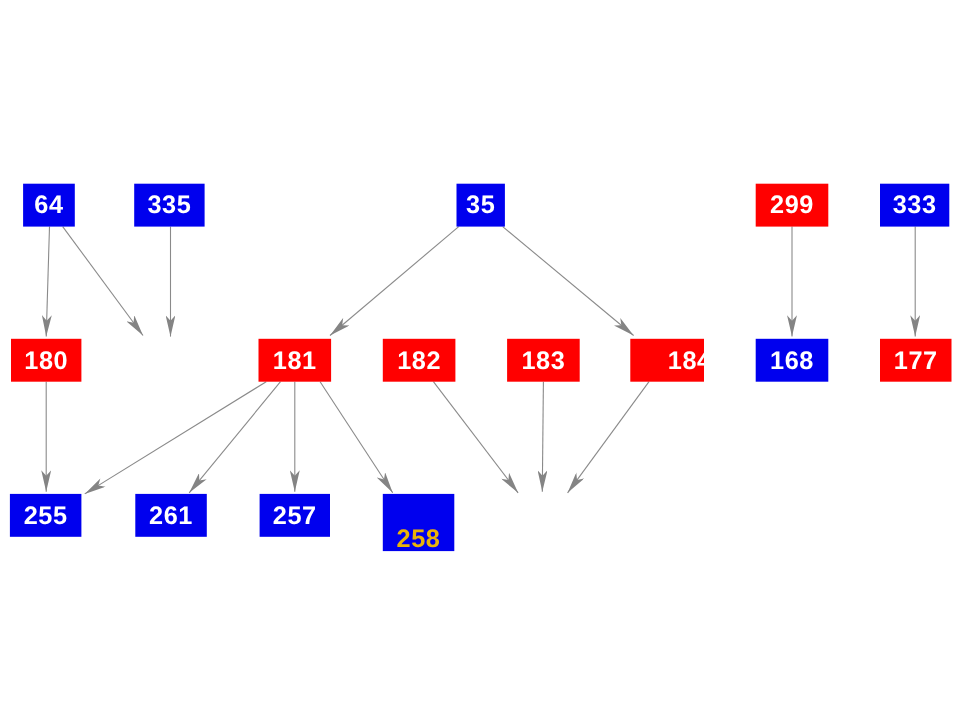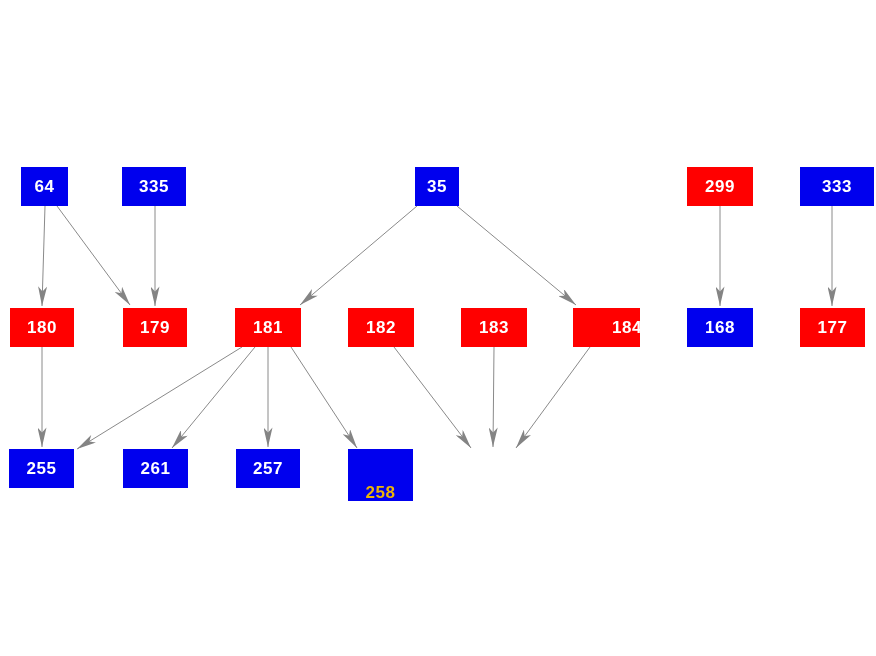--- a/index.html
+++ b/index.html
@@ -22,21 +22,21 @@
     width: 876px;
     height: 656px;
     pointer-events: none;
   }
   .graph-node {
     position: absolute;
     display: flex;
     align-items: center;
     justify-content: center;
     color: #ffffff;
-    font-size: 17px;
+    font-size: 23px;
     font-weight: bold;
     box-sizing: border-box;
     letter-spacing: 0.5px;
   }
   .graph-node span {
     display: block;
     line-height: 1;
   }
 </style>
 </head>
@@ -70,28 +70,25 @@
     </div>
     <div class="graph-node" style="left: 122px; top: 167px; width: 64px; height: 39px; background: rgb(0, 0, 238); color: rgb(255, 255, 255);">
       <span>335</span>
     </div>
     <div class="graph-node" style="left: 415px; top: 167px; width: 44px; height: 39px; background: rgb(0, 0, 238); color: rgb(255, 255, 255);">
       <span>35</span>
     </div>
     <div class="graph-node" style="left: 687px; top: 167px; width: 66px; height: 39px; background: rgb(255, 0, 0); color: rgb(255, 255, 255);">
       <span>299</span>
     </div>
-    <div class="graph-node" style="left: 800px; top: 167px; width: 74px; height: 39px; background: rgb(0, 0, 238); color: rgb(255, 255, 255);">
+    <div class="graph-node" style="left: 800px; top: 167px; width: 63px; height: 39px; background: rgb(0, 0, 238); color: rgb(255, 255, 255);">
       <span>333</span>
     </div>
     <div class="graph-node" style="left: 10px; top: 308px; width: 64px; height: 39px; background: rgb(255, 0, 0); color: rgb(255, 255, 255);">
       <span>180</span>
-    </div>
-    <div class="graph-node" style="left: 123px; top: 308px; width: 64px; height: 39px; background: rgb(255, 0, 0); color: rgb(255, 255, 255);">
-      <span>179</span>
     </div>
     <div class="graph-node" style="left: 235px; top: 308px; width: 66px; height: 39px; background: rgb(255, 0, 0); color: rgb(255, 255, 255);">
       <span>181</span>
     </div>
     <div class="graph-node" style="left: 348px; top: 308px; width: 66px; height: 39px; background: rgb(255, 0, 0); color: rgb(255, 255, 255);">
       <span>182</span>
     </div>
     <div class="graph-node" style="left: 461px; top: 308px; width: 66px; height: 39px; background: rgb(255, 0, 0); color: rgb(255, 255, 255);">
       <span>183</span>
     </div>

